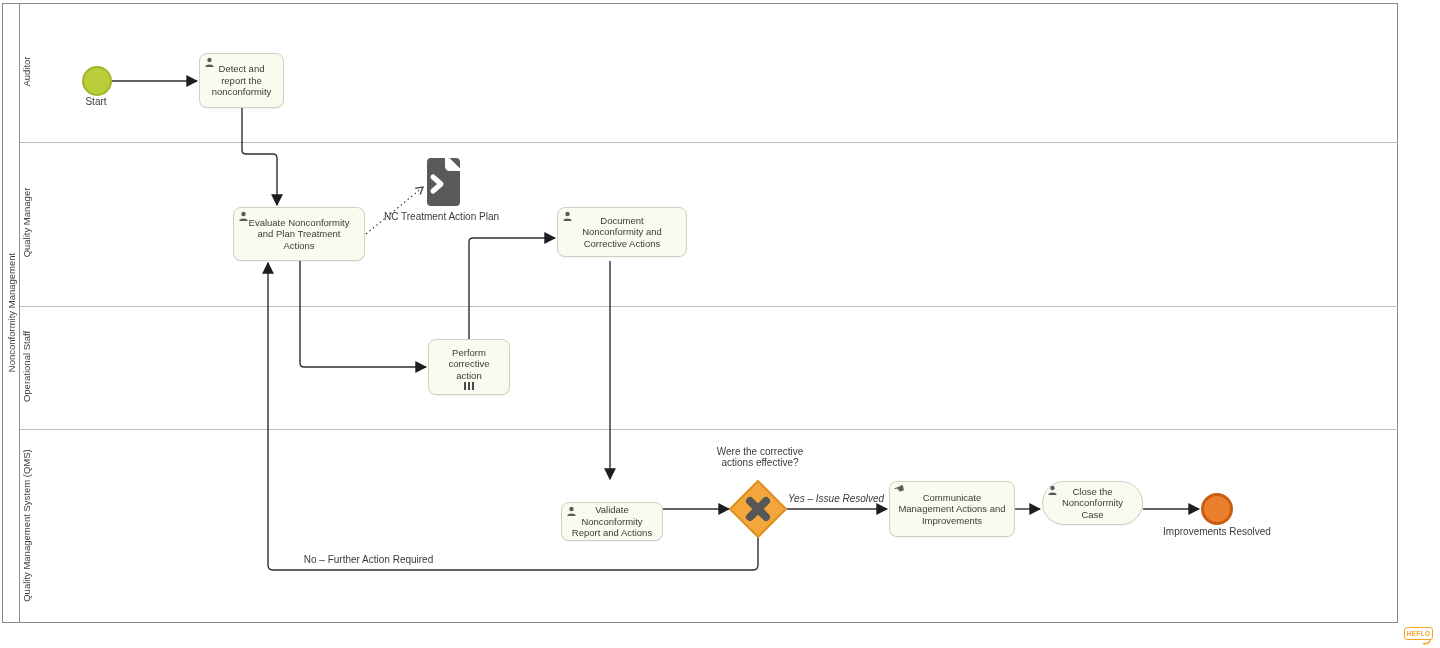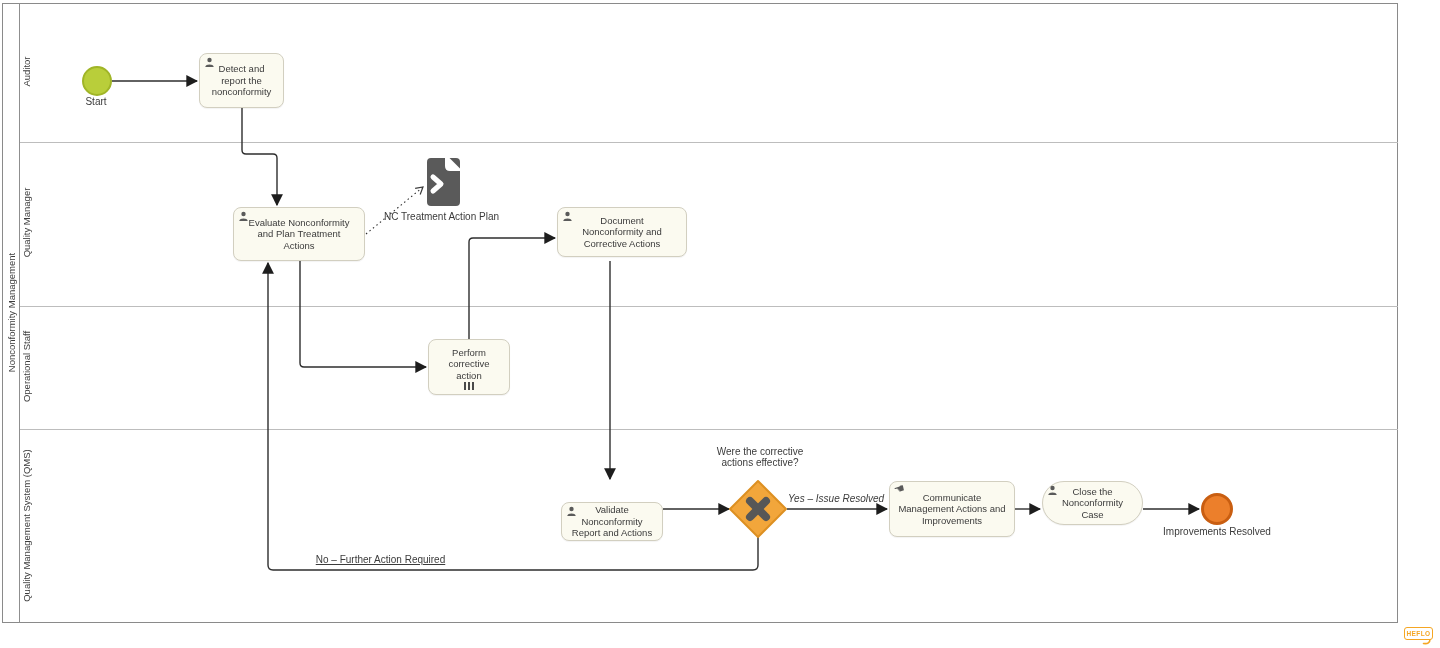--- a/index.html
+++ b/index.html
@@ -161,21 +161,21 @@
   <svg class="gateway" viewBox="0 0 62 62">
     <polygon points="31,3 59,31 31,59 3,31" fill="#f2a63b" stroke="#dd9022" stroke-width="2" stroke-linejoin="round"></polygon>
     <g stroke="#575757" stroke-width="8" stroke-linecap="round">
       <line x1="23" y1="23" x2="39" y2="39"></line>
       <line x1="39" y1="23" x2="23" y2="39"></line>
     </g>
   </svg>
   <div class="flow-label center prel" style="left:698px;top:446px;width:124px;">Were the corrective
 actions effective?</div>
   <div class="flow-label nowrap" style="left:788px;top:493px;">Yes – Issue Resolved</div>
-  <div class="flow-label center" style="left:308px;top:554px;width:145px;text-decoration:underline;">No – Further Action Required</div>
+  <div class="flow-label center" style="left:296px;top:554px;width:145px;">No – Further Action Required</div>
 
   <div class="logo">
       <span>HEFLO</span>
     </div>
   <svg class="logo-tail" width="10" height="8" viewBox="0 0 10 8">
     <path d="M8,0 Q8,5.5 1.5,4.5" fill="none" stroke="#f5a623" stroke-width="1.6" stroke-linecap="round"></path>
   </svg>
 
 </div>
 

